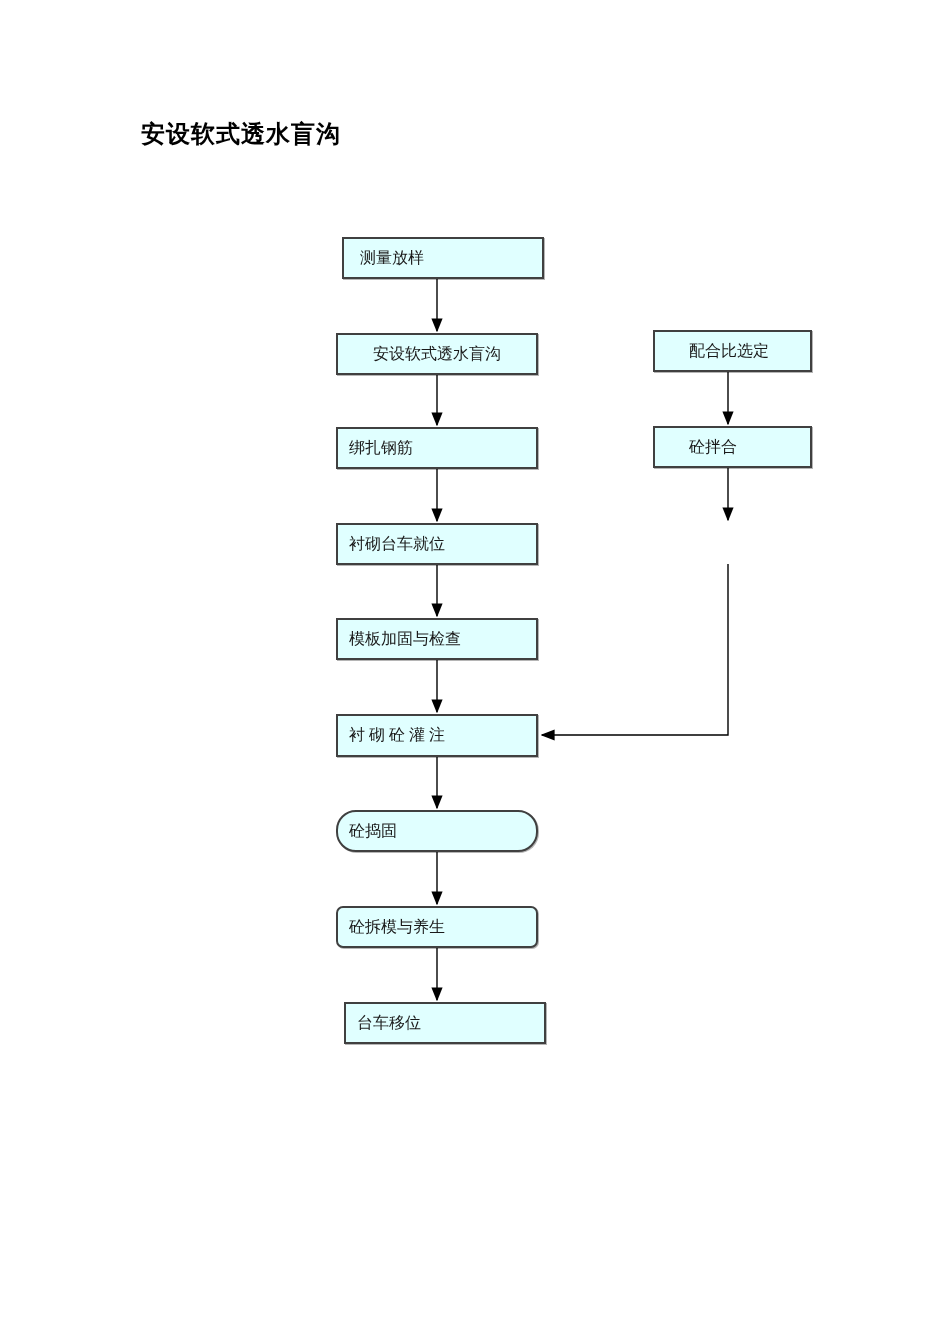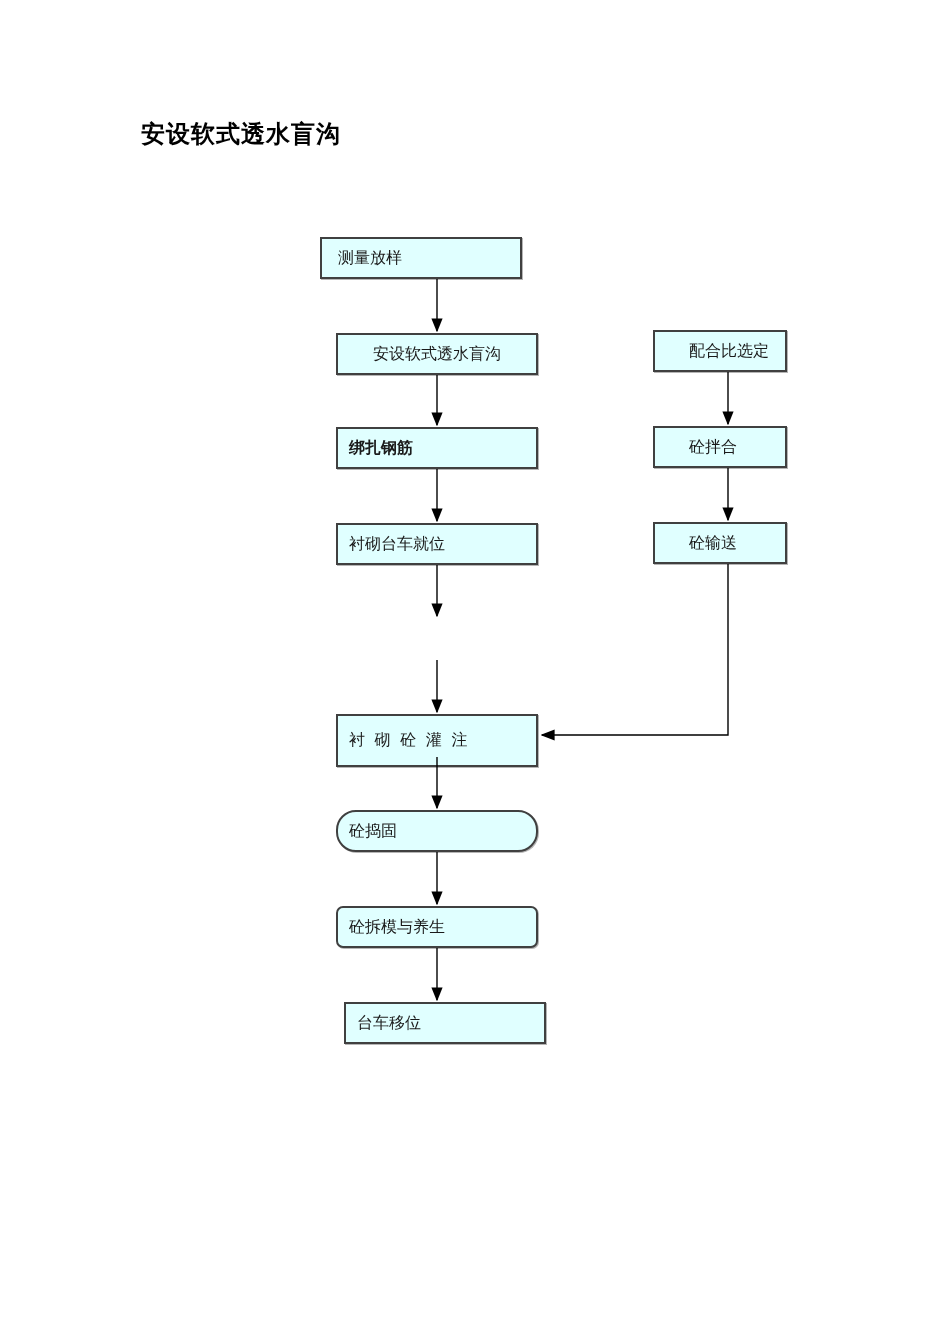--- a/index.html
+++ b/index.html
@@ -22,28 +22,28 @@
     width:202px;height:42px;
     background:var(--box-fill,#e0ffff);
     border:2px solid var(--box-border,#404040);
     display:flex;align-items:center;
     padding:0 11px;
     font-size:16px;color:#1a1a1a;
     box-shadow:1px 1px 0 rgba(90,90,90,0.45);
     white-space:pre;
   }
   .node.centered{justify-content:center;padding:0;text-align:right;}
-  .side{width:134px;padding-left:34px;}
+  .side{width:159px;padding-left:34px;}
   
-  .n-m0{left:320px;top:237px;padding-left:16px;}
+  .n-m0{left:342px;top:237px;padding-left:16px;}
   .n-m1{left:336px;top:333px;}
-  .n-m2{left:336px;top:427px;font-weight:bold;}
+  .n-m2{left:336px;top:427px;}
   .n-m3{left:336px;top:523px;}
   .n-m4{left:336px;top:618px;}
-  .n-m5{left:336px;top:714px;height:53px;font-family:Liberation Mono, monospace;}
+  .n-m5{left:336px;top:714px;height:43px;}
   .n-m6{left:336px;top:810px;border-radius:20px;}
   .n-m7{left:336px;top:906px;border-radius:7px;}
   .n-m8{left:336px;top:1002px;margin-left:8px;}
   
   .n-s0{left:653px;top:330px;}
   .n-s1{left:653px;top:426px;}
   .n-s2{left:653px;top:522px;}
   #connector-layer{
     position:absolute;left:0;top:0;
     pointer-events:none;
@@ -61,41 +61,41 @@
   </div>
   <div class="node n-m1 centered">
     <span>安设软式透水盲沟</span>
   </div>
   <div class="node n-m2">
     <span>绑扎钢筋</span>
   </div>
   <div class="node n-m3">
     <span>衬砌台车就位</span>
   </div>
+  <div class="node n-m4">
+    <span>模板加固与检查</span>
+  </div>
   <div class="node n-m5">
     <span>衬 砌 砼 灌 注</span>
   </div>
   <div class="node n-m6">
     <span>砼捣固</span>
   </div>
   <div class="node n-m7">
     <span>砼拆模与养生</span>
   </div>
   <div class="node n-m8">
     <span>台车移位</span>
   </div>
 
   <div class="node side n-s0">
     <span>配合比选定</span>
   </div>
   <div class="node side n-s1">
     <span>砼拌合</span>
-  </div>
-  <div class="node side n-s2">
-    <span>砼输送</span>
   </div>
 
   <svg id="connector-layer" width="950" height="1344" viewBox="0 0 950 1344">
     <defs>
       <marker id="arrowhead" markerWidth="10" markerHeight="8" refX="9" refY="4" orient="auto">
         <path d="M0,0 L10,4 L0,8 Z" fill="#000000"></path>
       </marker>
     </defs>
     <g stroke="#000000" stroke-width="1.4" fill="none">
       <path d="M437,279 L437,331" marker-end="url(#arrowhead)"></path>

